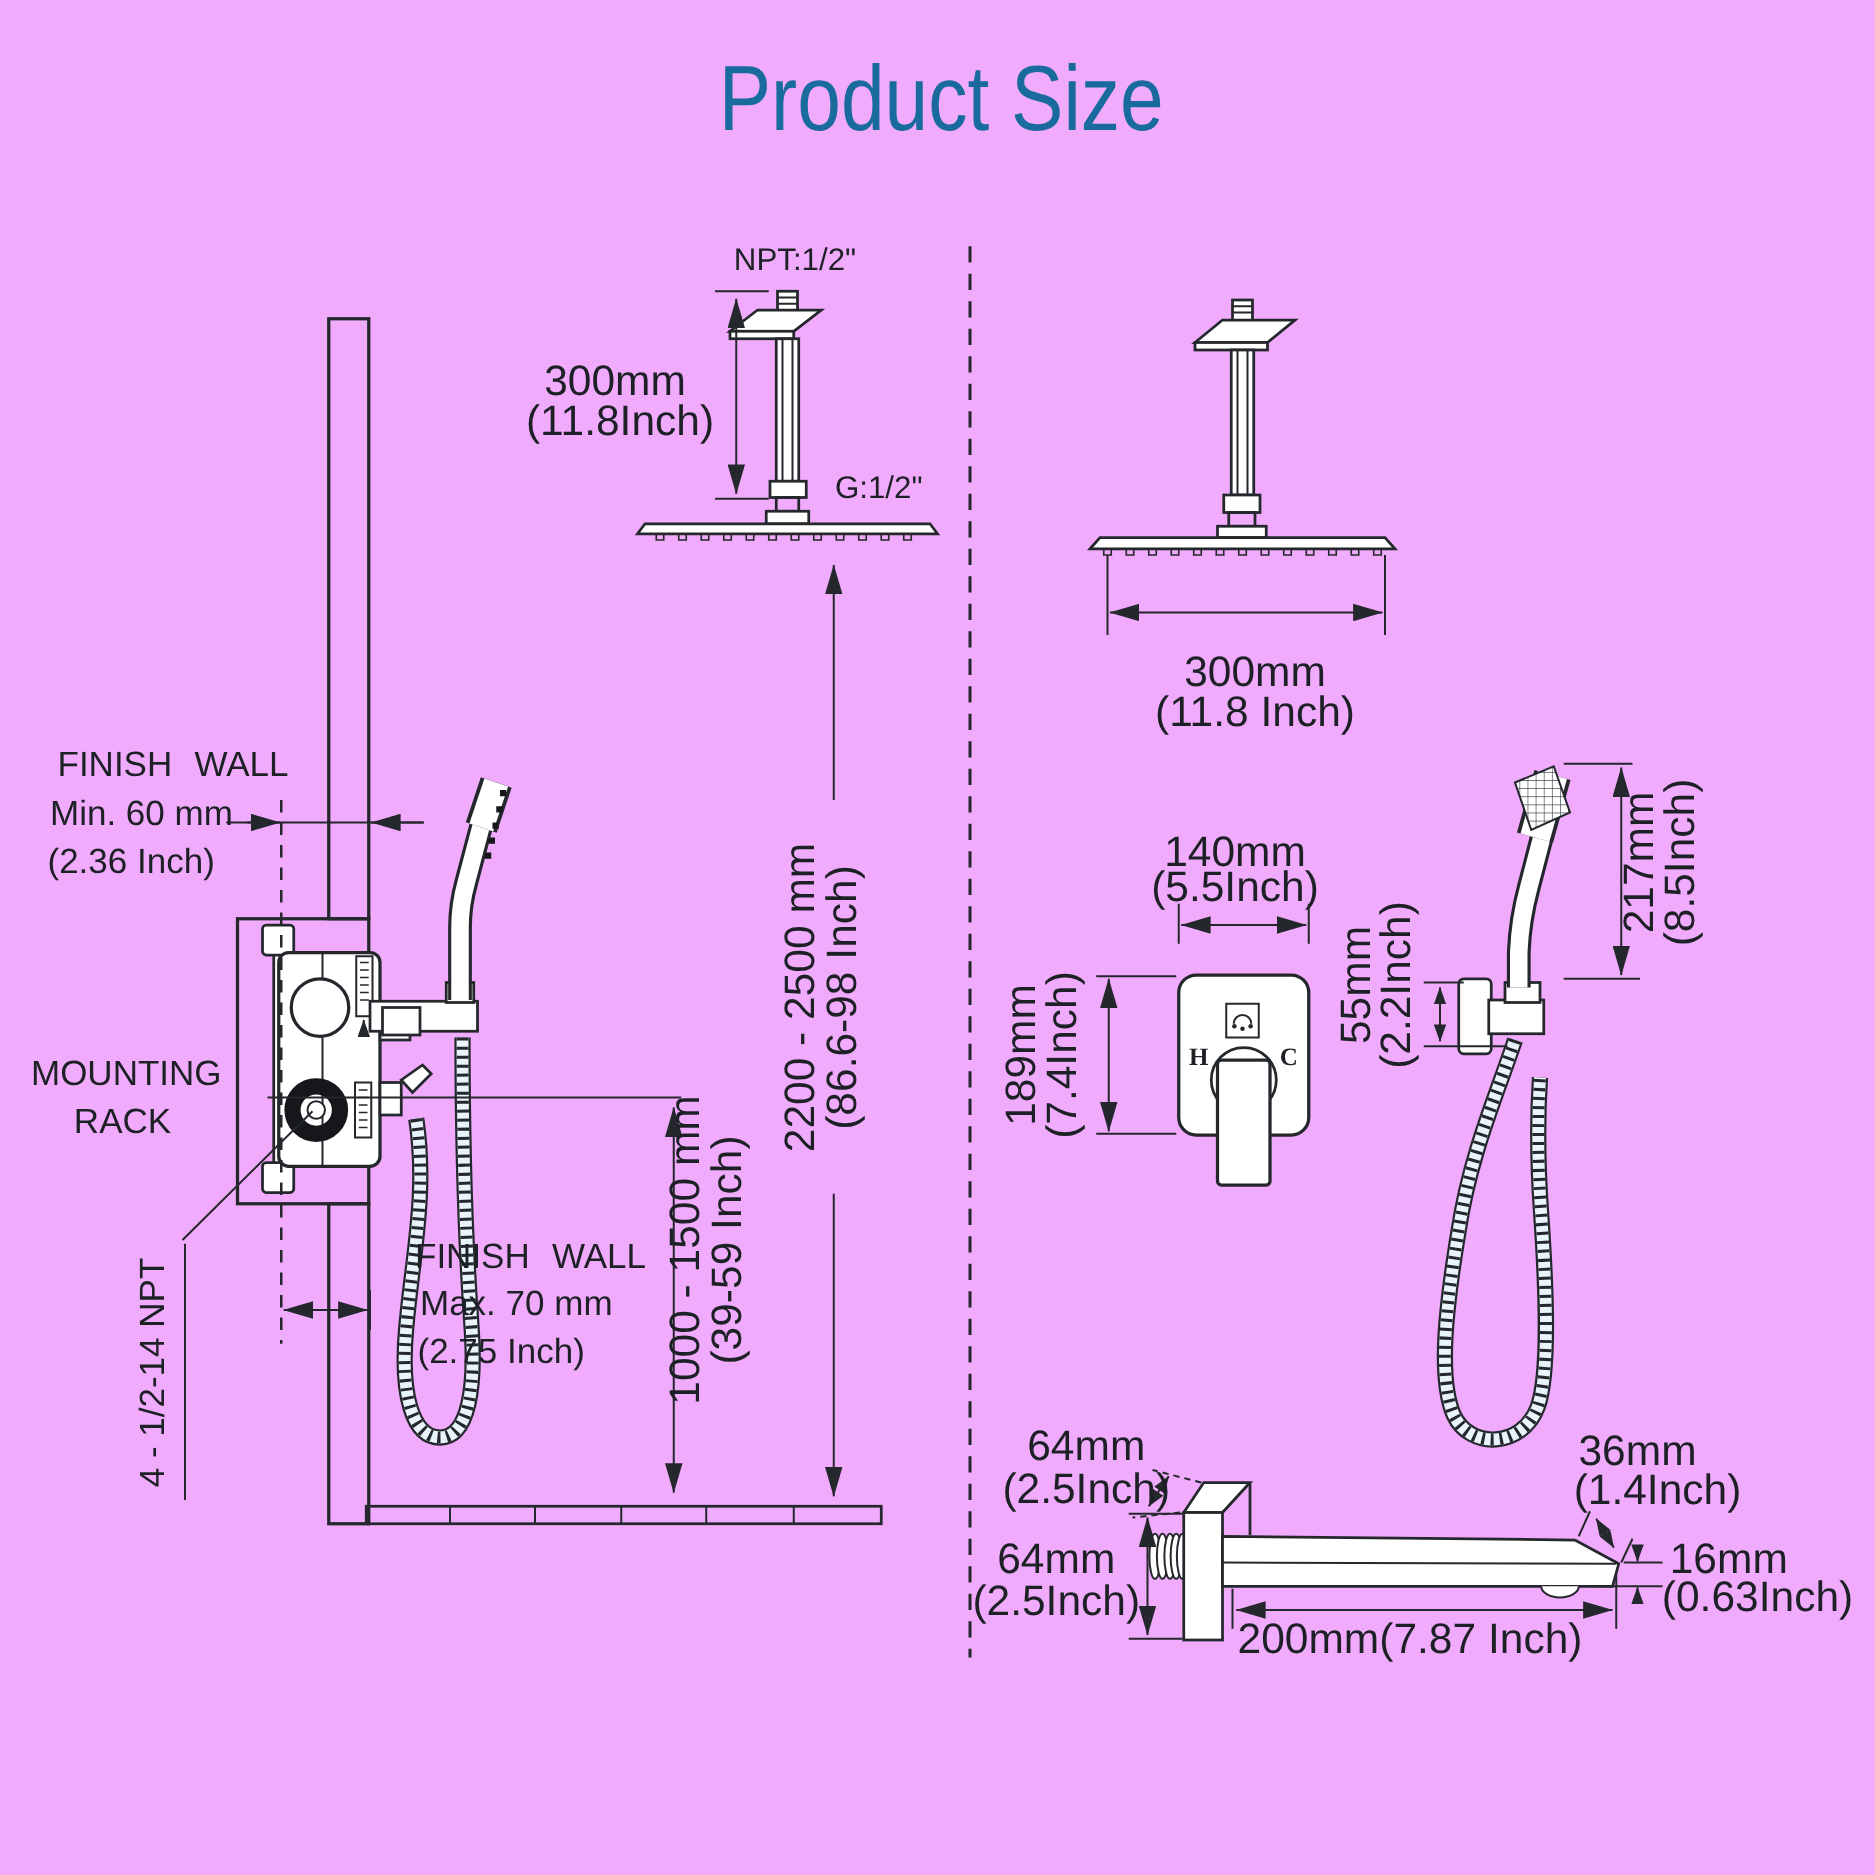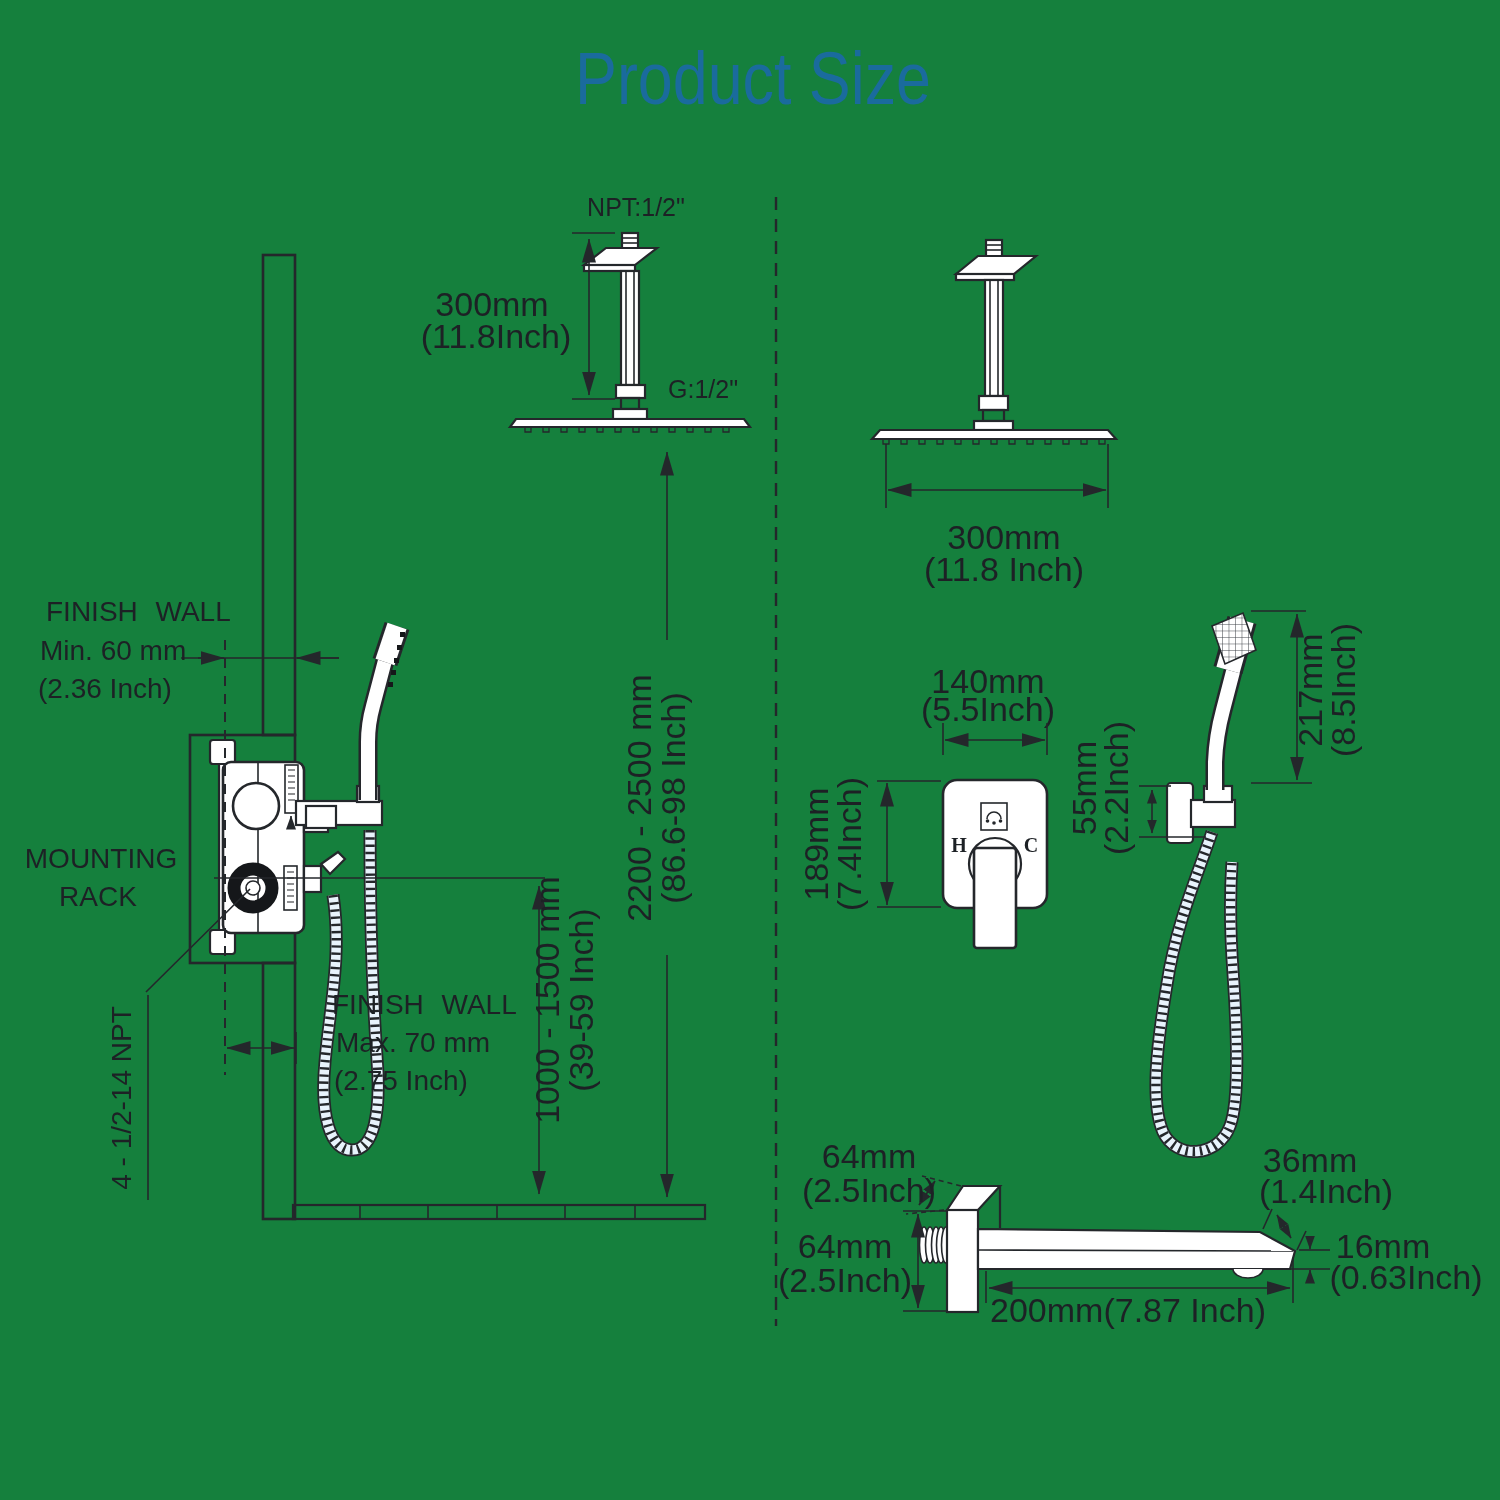--- a/index.html
+++ b/index.html
@@ -1,16 +1,16 @@
 <!DOCTYPE html>
 <html><head>
 <meta charset="utf-8">
 <style>
   html,body{margin:0;padding:0;background:#e8f3fc;}
-  .page{width:1500px;height:1500px;position:relative;background:#15803d;overflow:hidden;}
+  .page{width:1500px;height:1500px;position:relative;background:#f0abfc;overflow:hidden;}
   svg{display:block;}
   text{font-family:"Liberation Sans", sans-serif;fill:#1d2125;}
   .title{font-size:74px;fill:#1a6b9d;}
   .t34{font-size:34px;}
   .t28{font-size:28px;}
   .t25{font-size:25px;}
   .hc{font-family:"Liberation Serif", serif;font-weight:bold;font-size:20px;}
   .fw{word-spacing:10px;}
   .ln{stroke:#24272b;fill:none;}
   .thin{stroke-width:1.6;}

